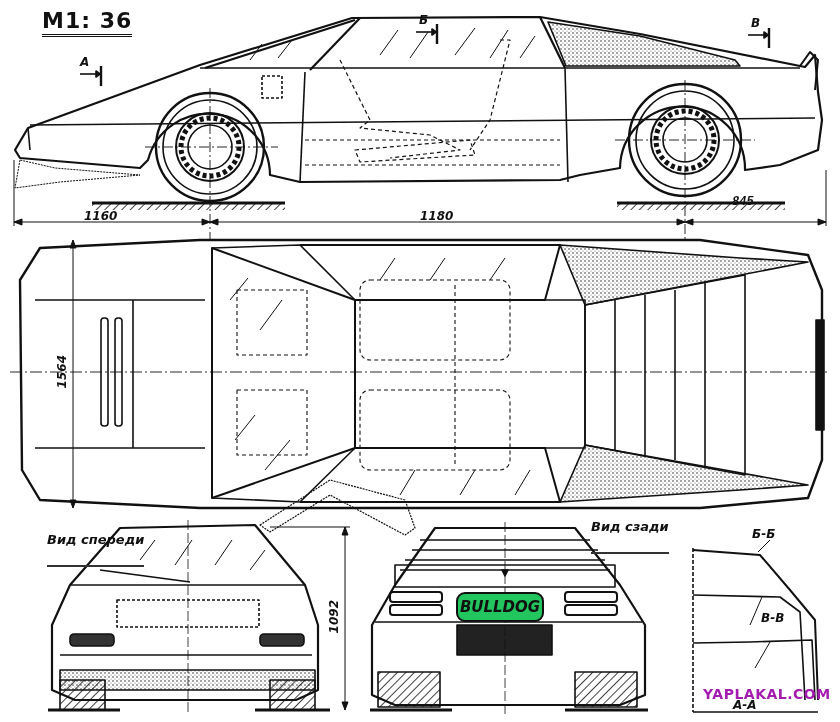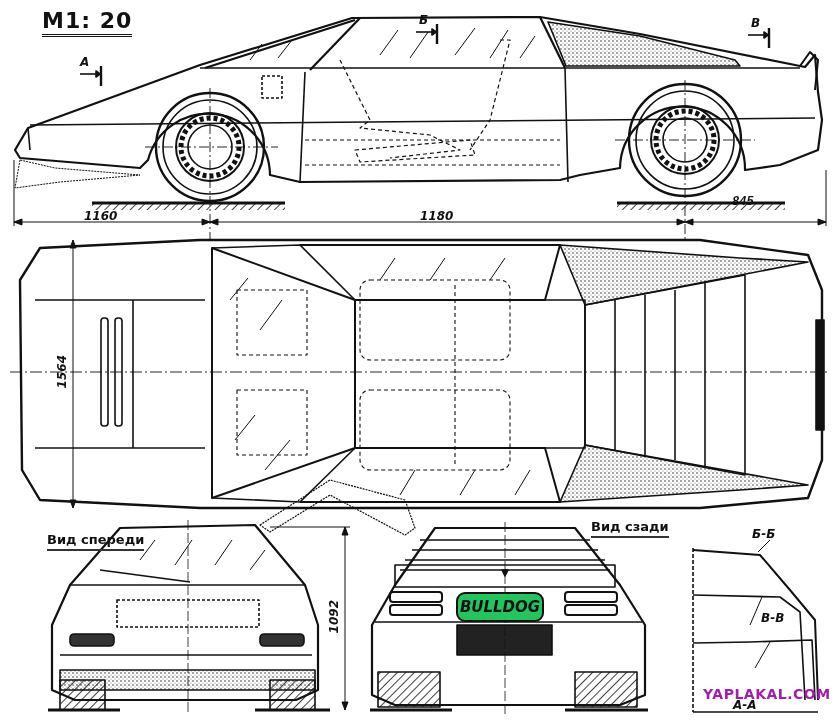--- a/index.html
+++ b/index.html
@@ -2,21 +2,21 @@
 <html><head>
 <meta charset="utf-8">
 <style>
   html, body { margin: 0; padding: 0; background: #ffffff; }
   body { width: 840px; height: 722px; position: relative; overflow: hidden;
          font-family: "DejaVu Sans", sans-serif; color: #111; }
   svg { position: absolute; left: 0; top: 0; }
   .lbl { position: absolute; font-family: "DejaVu Sans", sans-serif; font-weight: bold; color: #111; line-height: 1; }
   .scale { left: 42px; top: 10px; font-size: 22px; letter-spacing: 1px; border-bottom: 3px double #111; padding-bottom: 2px; }
   .dim { font-size: 12px; font-style: italic; }
-  .view { font-size: 13px; font-weight: bold; border-bottom: 2px double #333; padding-bottom: 3px; }
+  .view { font-size: 13px; font-style: italic; font-weight: bold; border-bottom: 2px double #333; padding-bottom: 19px; }
   .sec { font-size: 12px; font-style: italic; }
   .wm { position: absolute; left: 703px; top: 686px; font-size: 14px; font-weight: bold; color: #a21caf; letter-spacing: 0.5px; }
   .badge { position: absolute; left: 456px; top: 592px; width: 84px; height: 26px; border: 2px solid #111; border-radius: 9px;
            font-size: 15px; font-weight: bold; font-style: italic; display:flex; align-items:center; justify-content:center; background:#22c55e; }
   .vert { writing-mode: vertical-rl; transform: rotate(180deg); }
 </style>
 </head>
 <body>
 
 <svg width="840" height="722" viewBox="0 0 840 722">
@@ -246,21 +246,21 @@
     <path d="M693,595 L780,597 L800,612 L805,700"></path>
     <path d="M693,643 L750,642 L812,640 L815,700"></path>
     <line x1="693" y1="712" x2="818" y2="712"></line>
     <line x1="758" y1="552" x2="770" y2="540" stroke-width="1"></line>
     <line x1="762" y1="597" x2="750" y2="625" stroke-width="1"></line>
     <line x1="770" y1="642" x2="755" y2="668" stroke-width="1"></line>
   </g>
   </g>
 </svg>
 
-<div class="lbl scale">M1: 20</div>
+<div class="lbl scale">M1: 36</div>
 
 <div class="lbl sec" style="left:80px;top:56px;">A</div>
 <div class="lbl sec" style="left:419px;top:14px;">Б</div>
 <div class="lbl sec" style="left:751px;top:17px;">В</div>
 
 <div class="lbl dim" style="left:84px;top:210px;text-align:right;">1160</div>
 <div class="lbl dim" style="left:420px;top:210px;">1180</div>
 <div class="lbl dim" style="left:732px;top:196px;font-family:Liberation Mono, monospace;">845</div>
 
 <div class="lbl dim vert" style="left:56px;top:355px;">1564</div>

